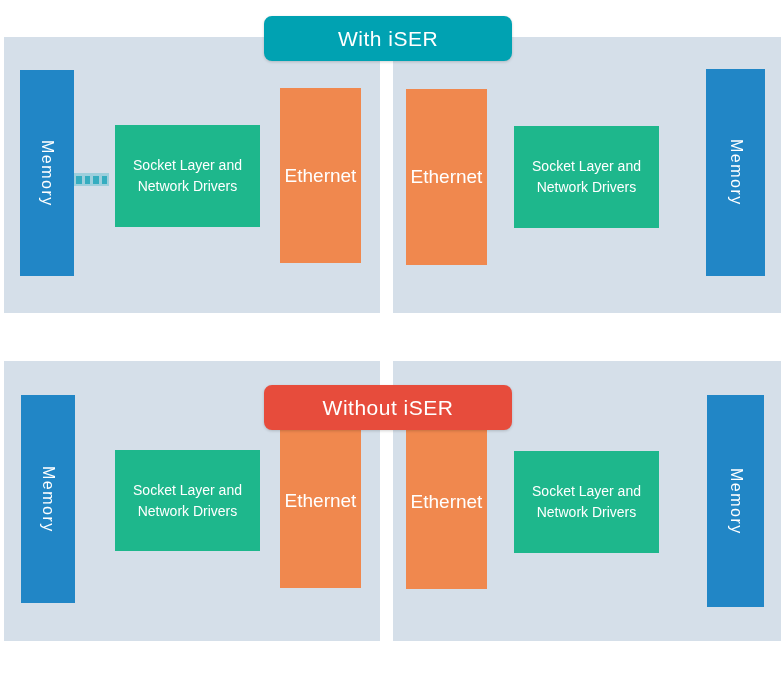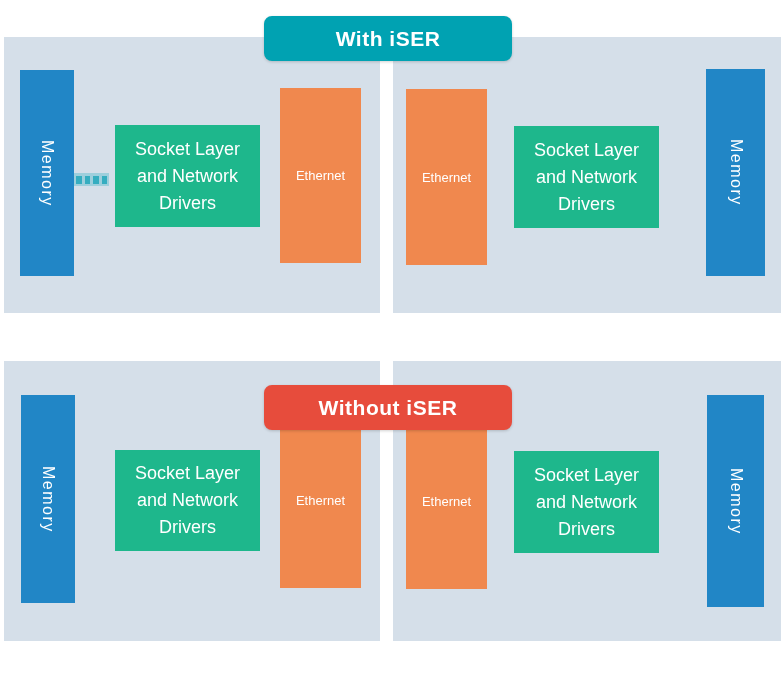--- a/index.html
+++ b/index.html
@@ -16,44 +16,44 @@
   }
   .p-tl{left:4px;top:37px;width:376px;height:276px;}
   .p-tr{left:393px;top:37px;width:388px;height:276px;}
   .p-bl{left:4px;top:361px;width:376px;height:280px;}
   .p-br{left:393px;top:361px;width:388px;height:280px;}
 
   .badge{
     position:absolute;left:264px;width:248px;height:45px;
     border-radius:8px;
     display:flex;align-items:center;justify-content:center;
-    color:#ffffff;font-weight:bold;font-size:21px;letter-spacing:.5px;
+    color:#ffffff;font-weight:normal;font-size:21px;letter-spacing:.5px;
     z-index:2;
     box-shadow:0 1px 3px rgba(0,0,0,.18);
   }
   .badge.with{top:16px;background:var(--teal,#00a2b2);}
   .badge.without{top:341px;background:var(--red,#e74c3c);margin-top:44px;}
 
   .block{
     position:absolute;
     display:flex;align-items:center;justify-content:center;
     color:#ffffff;text-align:center;
   }
   .memory{background:var(--blue,#2186c6);width:54px;}
   .memory .vtext{
     writing-mode:vertical-rl;
     font-size:16px;letter-spacing:1.5px;
   }
   .socket{
     background:var(--green,#1eb78c);
     width:145px;height:102px;
-    font-size:18px;line-height:1.5;
+    font-size:14px;line-height:1.5;
     padding:0 7px;box-sizing:border-box;
   }
-  .ethernet{background:var(--orange,#f0884e);width:81px;height:175px;font-size:13px;}
+  .ethernet{background:var(--orange,#f0884e);width:81px;height:175px;font-size:19px;}
 
   
   .p-tl .memory{left:16px;top:33px;height:206px;}
   .p-tl .socket{left:111px;top:88px;}
   .p-tl .ethernet{left:276px;top:51px;}
   .p-tl .connector{left:70px;top:136px;}
 
   
   .p-tr .ethernet{left:13px;top:52px;height:176px;}
   .p-tr .socket{left:121px;top:89px;}

